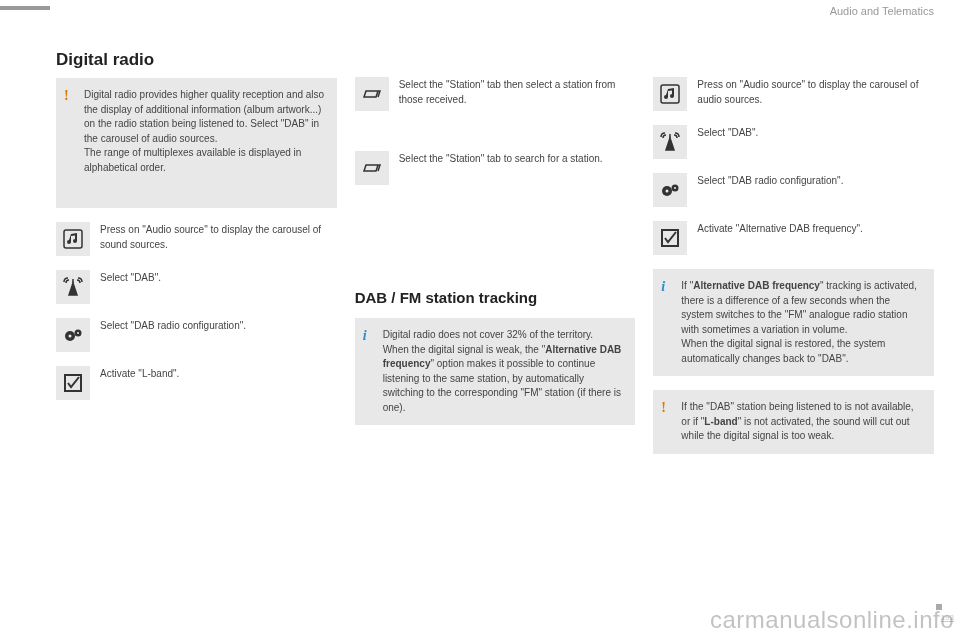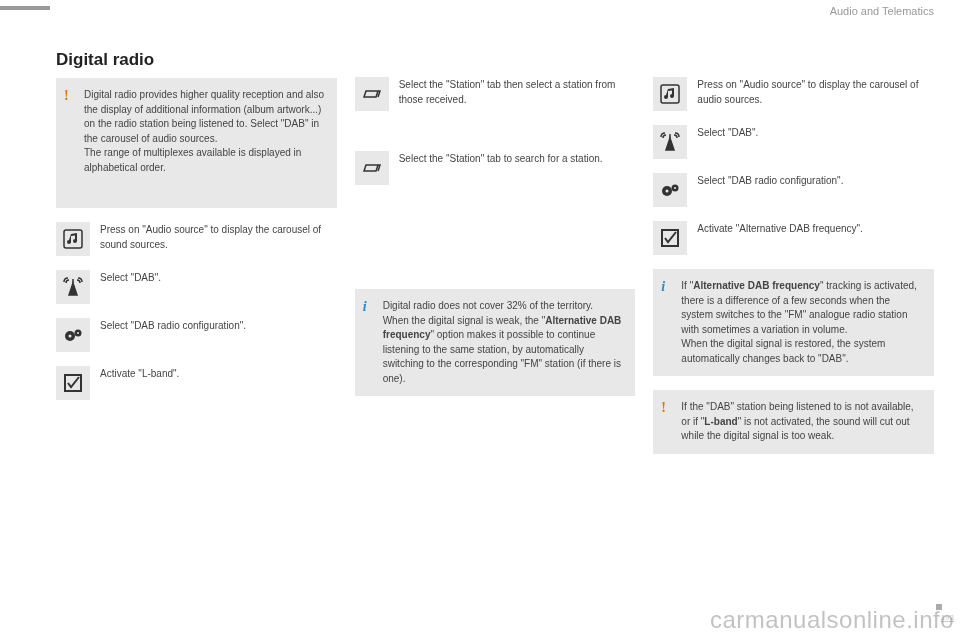--- a/index.html
+++ b/index.html
@@ -200,20 +200,21 @@
             <path d="M6 9 L18 9 L16 15 L4 15 Z M8 9 L20 9 L18 15"></path>
           </svg>
       </div>
       <div class="step-text">
         <span>Select the "</span><b>Station</b><span>" tab to search for a station.</span>
       </div>
     </div>
 
     <div style="height:90px;"></div>
 
+    <h2>DAB / FM station tracking</h2>
 
     <div class="note-box">
       <span class="mark mark-info">i</span>
       <span style="white-space:pre-line;"><span>Digital radio does not cover 32% of the territory.
 When the digital signal is weak, the "</span><b>Alternative DAB frequency</b><span>" option makes it possible to continue listening to the same station, by automatically switching to the corresponding "FM" station (if there is one).</span></span>
     </div>
   </div>
 
   <div class="col">
     <div style="height:27px;"></div>

